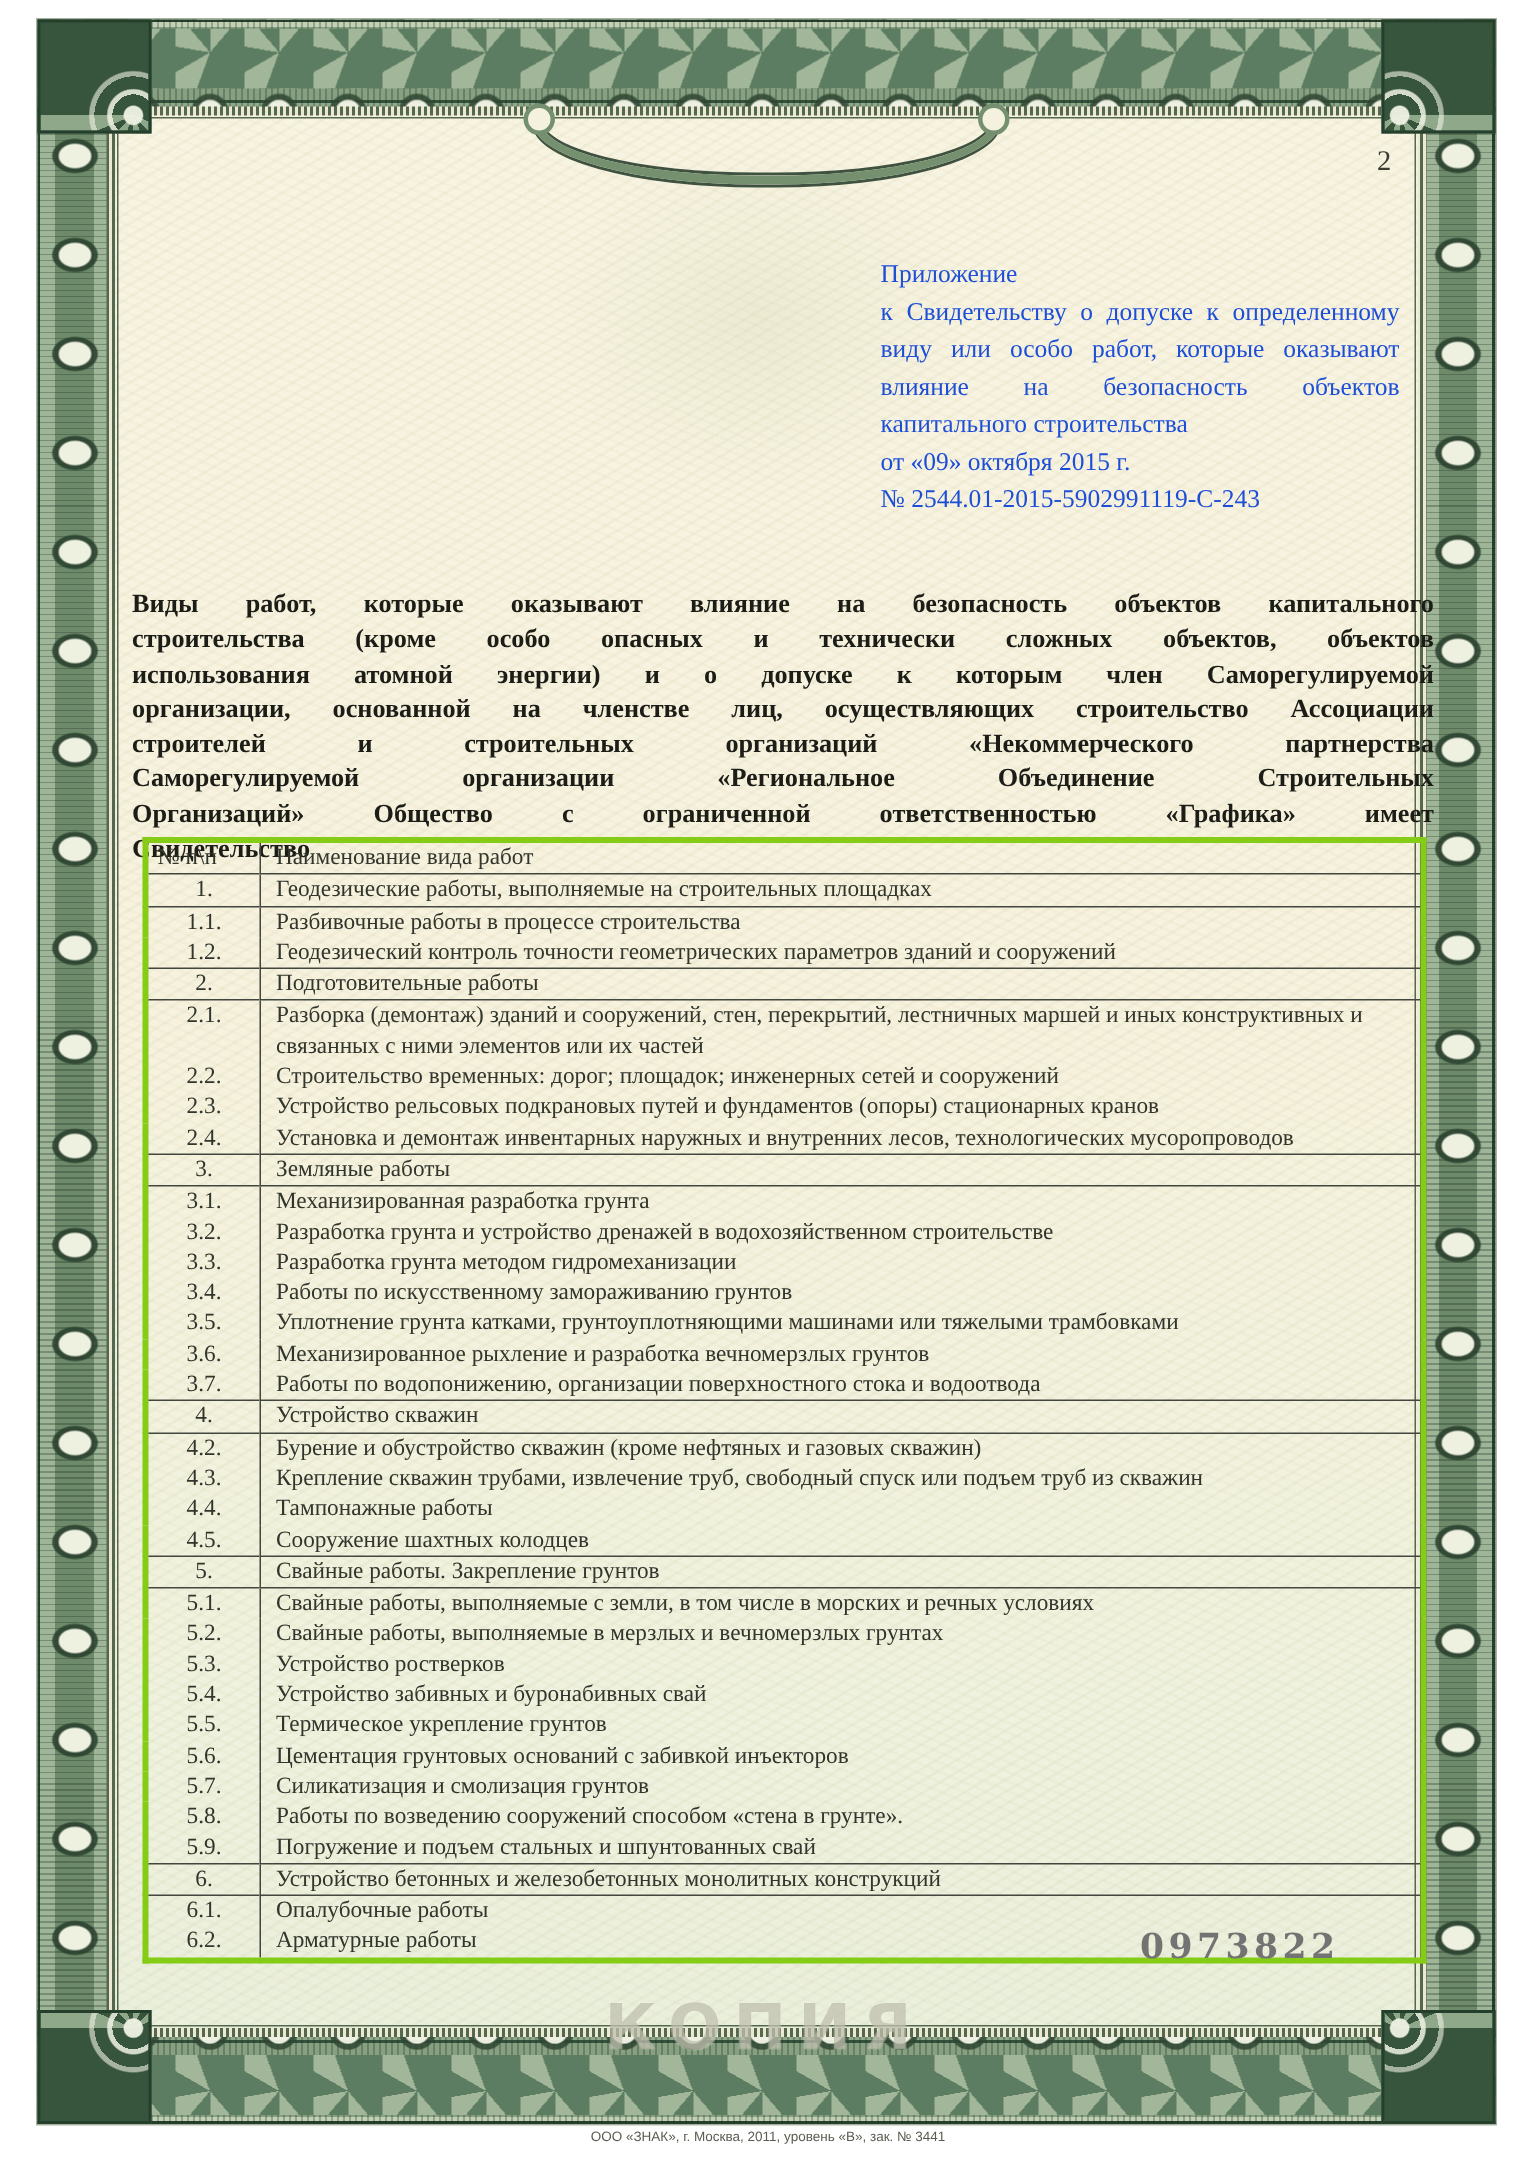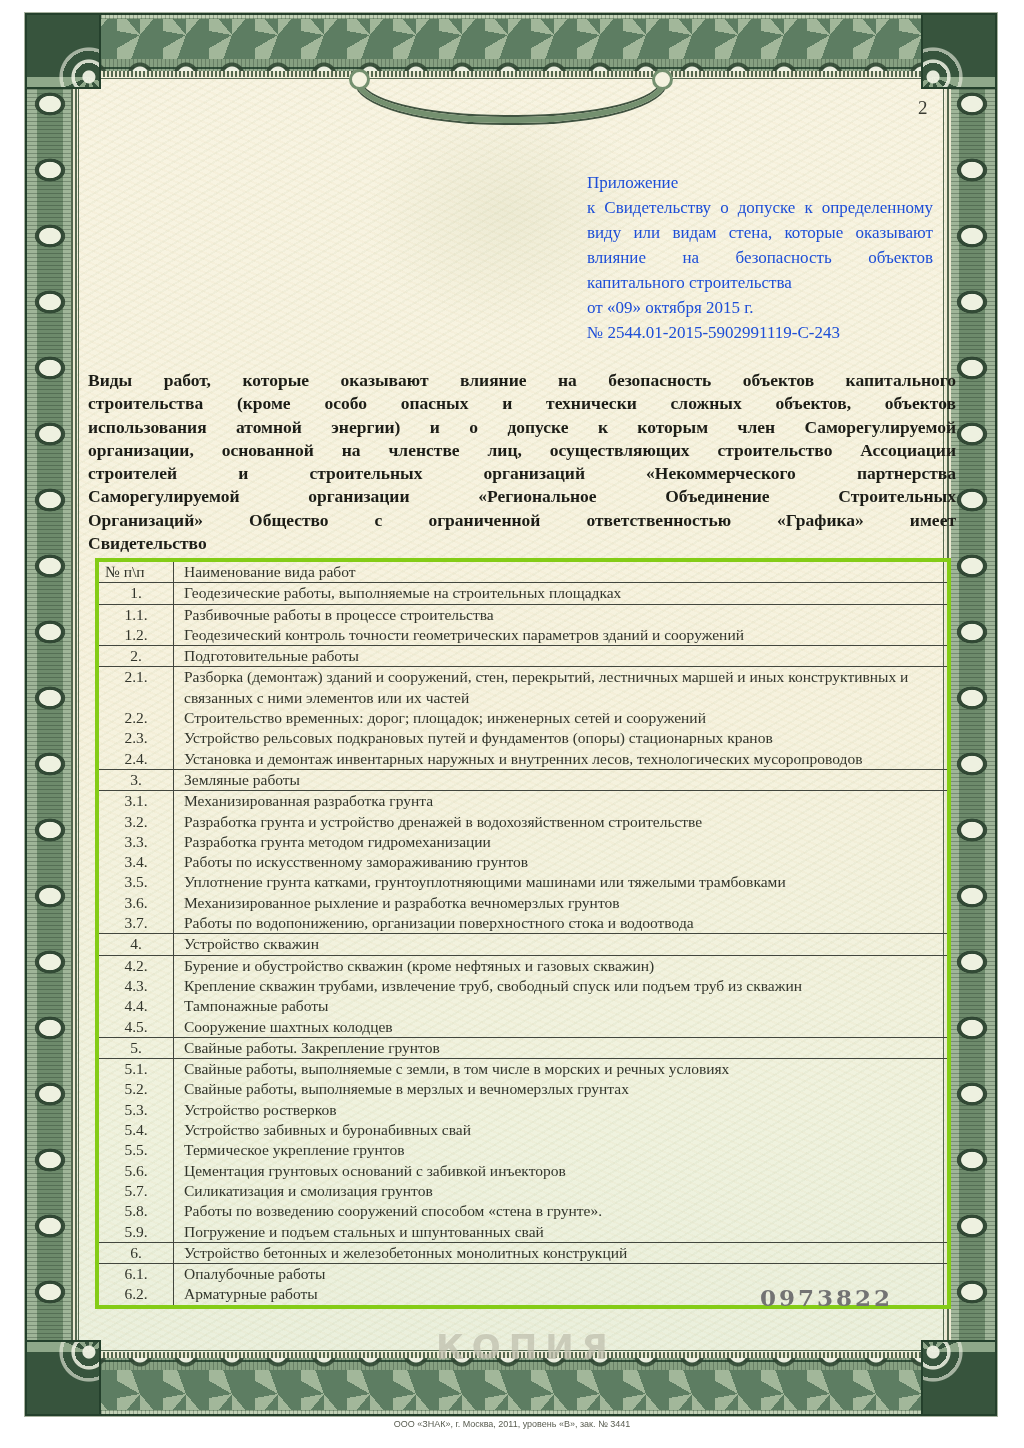--- a/index.html
+++ b/index.html
@@ -48,38 +48,38 @@
     box-shadow:inset 0 -2px 0 #3f5240, 0 2px 0 #3f5240;}
   .arch::before,.arch::after{content:"";position:absolute;top:-6px;width:15px;height:15px;
     border:3px solid #74906f;border-radius:50%;background:#f4f2df;}
   .arch::before{left:-12px;} .arch::after{right:-12px;}
 
   
   .content{position:absolute;inset:0;z-index:5;color:#2c2e27;}
   .page-number{position:absolute;left:918px;top:97px;font-size:19px;color:#3a3c33;}
   .appendix{position:absolute;left:587px;top:170px;width:346px;font-size:17px;line-height:25px;color:#1d4ed8;}
   .appendix .tline.just{text-align:justify;text-align-last:justify;}
-  .intro{position:absolute;left:88px;top:369px;width:868px;font-weight:bold;font-size:17.5px;line-height:23.3px;color:#1c1d17;}
+  .intro{position:absolute;left:88px;top:391px;width:868px;font-weight:bold;font-size:17.5px;line-height:23.3px;color:#1c1d17;}
   .intro .tline.just{text-align:justify;text-align-last:justify;}
 
   table.works{position:absolute;left:95px;top:558px;width:856px;border-collapse:collapse;
     font-size:15.5px;line-height:20.3px;color:#32352c;}
   table.works td,table.works th{border:0;padding:0;vertical-align:top;font-weight:normal;}
   table.works{border:4px solid #84cc16;}
   table.works th{text-align:left;}
   table.works .num{width:68px;text-align:center;border-right:1px solid #42463e;}
   table.works th.num{text-align:left;padding-left:6px;}
   table.works .name{padding-left:10px;padding-right:4px;}
   table.works thead tr{border-bottom:1px solid #42463e;}
   table.works tr.section{border-top:1px solid #42463e;border-bottom:1px solid #42463e;}
 
   .serial{position:absolute;right:131px;top:1284px;font-family:"DejaVu Serif","Liberation Serif",serif;
     font-weight:bold;font-size:23px;letter-spacing:3px;color:#737373;}
-  .copy-watermark{position:absolute;left:436px;top:1327px;font-family:"DejaVu Sans",sans-serif;
-    font-weight:bold;font-size:34px;letter-spacing:8px;color:rgba(138,138,106,.40);
+  .copy-watermark{position:absolute;left:403px;top:1327px;font-family:"DejaVu Sans",sans-serif;
+    font-weight:bold;font-size:42px;letter-spacing:8px;color:rgba(138,138,106,.40);
     text-shadow:0 0 1px rgba(255,255,255,.6);}
   .printer-line{position:absolute;left:0;right:0;top:1419px;text-align:center;
     font-family:"Liberation Sans","DejaVu Sans",sans-serif;font-size:9px;color:#5a5d51;}
 </style>
 </head>
 <body>
 
 <div class="page">
 
   <div class="frame">
@@ -95,21 +95,21 @@
     <div class="corner br"></div>
   </div>
 
   <div class="content">
 
     <div class="page-number">2</div>
 
     <div class="appendix" id="appendix-block">
         <div class="tline">Приложение</div>
         <div class="tline just">к Свидетельству о допуске к определенному</div>
-        <div class="tline just">виду или видам стена, которые оказывают</div>
+        <div class="tline just">виду или особо работ, которые оказывают</div>
         <div class="tline just">влияние на безопасность объектов</div>
         <div class="tline">капитального строительства</div>
         <div class="tline">от «09» октября 2015 г.</div>
         <div class="tline">№ 2544.01-2015-5902991119-С-243</div>
       </div>
 
     <div class="intro" id="intro-block">
         <div class="tline just">Виды работ, которые оказывают влияние на безопасность объектов капитального</div>
         <div class="tline just">строительства (кроме особо опасных и технически сложных объектов, объектов</div>
         <div class="tline just">использования атомной энергии) и о допуске к которым член Саморегулируемой</div>

